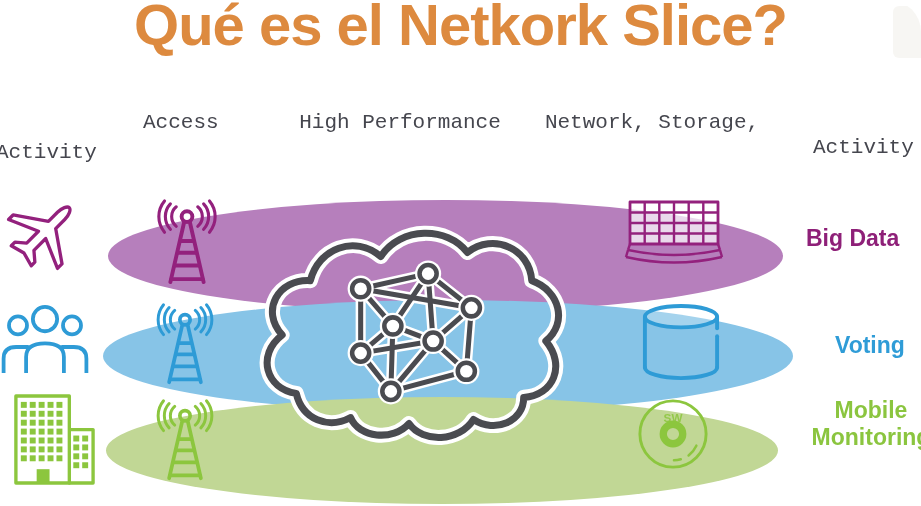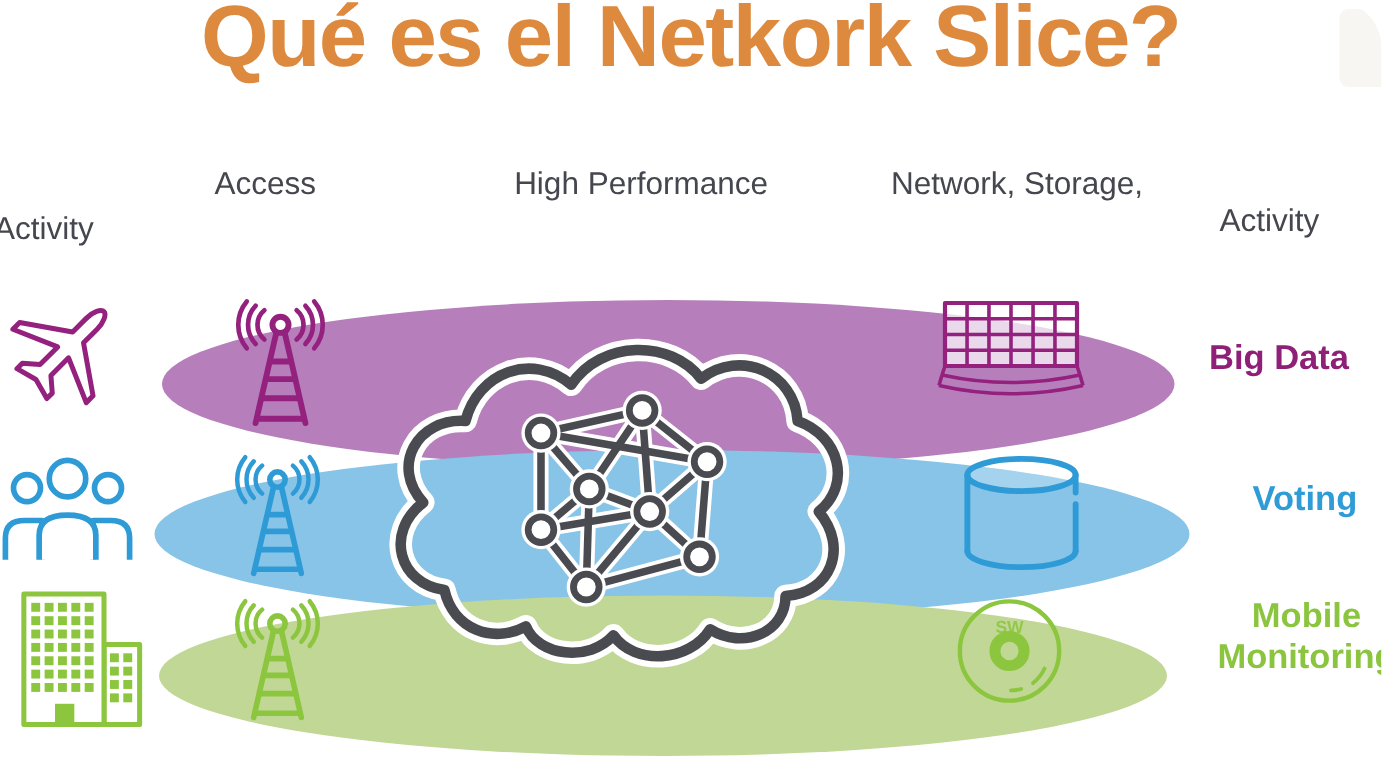--- a/index.html
+++ b/index.html
@@ -1,22 +1,22 @@
 <!DOCTYPE html>
 <html><head>
 <meta charset="utf-8">
 <style>
   html,body{margin:0;padding:0;background:#fff;}
   .stage{position:relative;width:921px;height:506px;overflow:hidden;background:#ffffff;
          font-family:"Liberation Sans",sans-serif;border-radius:32px;}
   .abs{position:absolute;}
   .title{left:0;top:-6px;width:921px;text-align:center;color:#dd8a3f;
          font-size:58px;font-weight:bold;letter-spacing:-1px;line-height:62px;white-space:nowrap;}
-  .hdr{color:#45464e;font-size:21px;line-height:27px;font-weight:normal;white-space:nowrap;}
-  .hdr.center{text-align:right;}
+  .hdr{color:#45464e;font-size:21px;line-height:27px;font-weight:normal;white-space:nowrap;font-family:Liberation Mono, monospace;}
+  .hdr.center{text-align:center;}
   .slice{border-radius:50%;}
   .slice.purple{background:#b67fbc;}
   .slice.blue{background:#87c4e7;}
   .slice.green{background:#c1d795;}
   .rlabel{font-size:23px;font-weight:600;white-space:nowrap;line-height:27px;}
   .rlabel.purple{color:#8e2078;}
   .rlabel.blue{color:#2f9cd7;}
   .rlabel.green{color:#8bc53f;text-align:center;}
   .faint-logo{left:893px;top:6px;width:40px;height:52px;background:#f4f2ee;border-radius:6px;opacity:.7;}
 </style>
@@ -298,19 +298,19 @@
         <circle cx="38" cy="38" r="34" stroke-width="3"></circle>
         <circle cx="38" cy="38" r="10" stroke-width="7.5"></circle>
         <path d="M62,50 A27,27 0 0 1 54,60" stroke-width="2.6"></path>
         <path d="M46,64 a27,27 0 0 1 -7,1" stroke-width="2.6"></path>
       </g>
       <text x="38" y="26" text-anchor="middle" font-size="12" font-weight="bold" fill="#8cc63e" opacity="0.85" font-family="Liberation Sans, sans-serif">SW</text>
     </svg>
   </div>
 
   <div class="abs rlabel purple" style="left:806px;top:225px;">Big Data</div>
-  <div class="abs rlabel blue" style="left:835px;top:319px;">Voting</div>
+  <div class="abs rlabel blue" style="left:835px;top:332px;">Voting</div>
   <div class="abs rlabel green" style="left:806px;top:397px;width:130px;">
     <div>Mobile</div>
     <div>Monitoring</div>
   </div>
 
 </div>
 
 </body></html>

